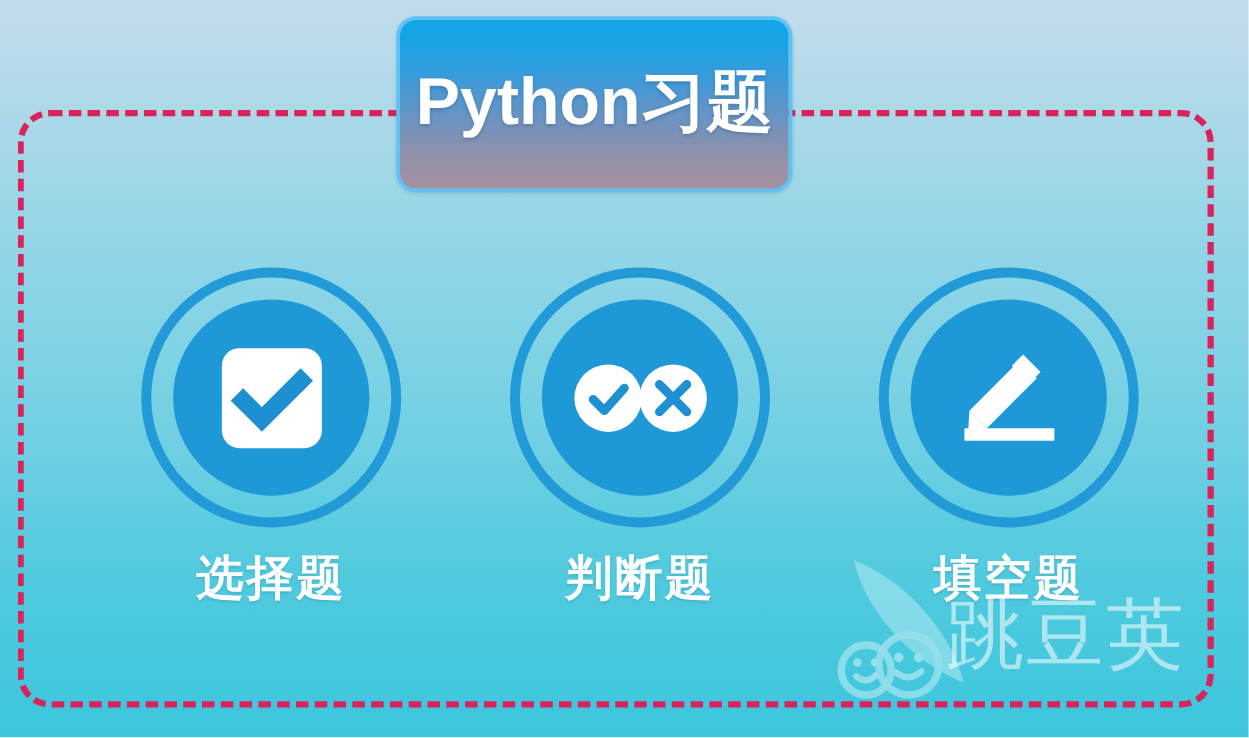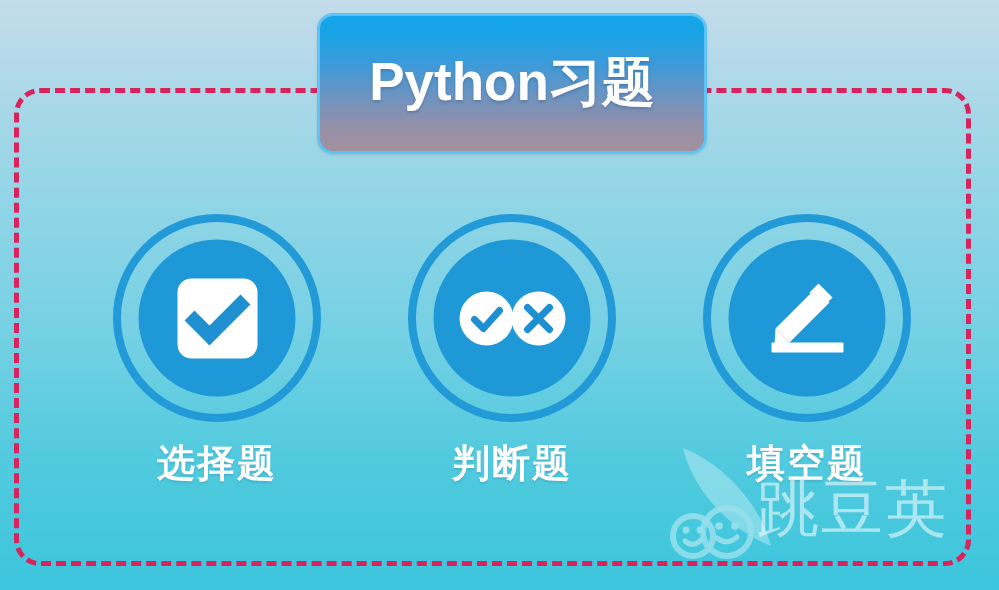--- a/index.html
+++ b/index.html
@@ -33,21 +33,21 @@
     border-radius: 26px;
     box-sizing: border-box;
     pointer-events: none;
   }
 
   
   #title-banner {
     position: absolute;
     left: 317px;
     top: 13px;
-    width: 390px;
+    width: 317px;
     height: 141px;
     border-radius: 16px;
     border: 3px solid #5ec2f2;
     box-sizing: border-box;
     background: linear-gradient(to bottom,
         #14a5e8 0%,
         #18a3e6 14%,
         #3e9ad9 36%,
         #6e93c0 60%,
         #9590a8 82%,

